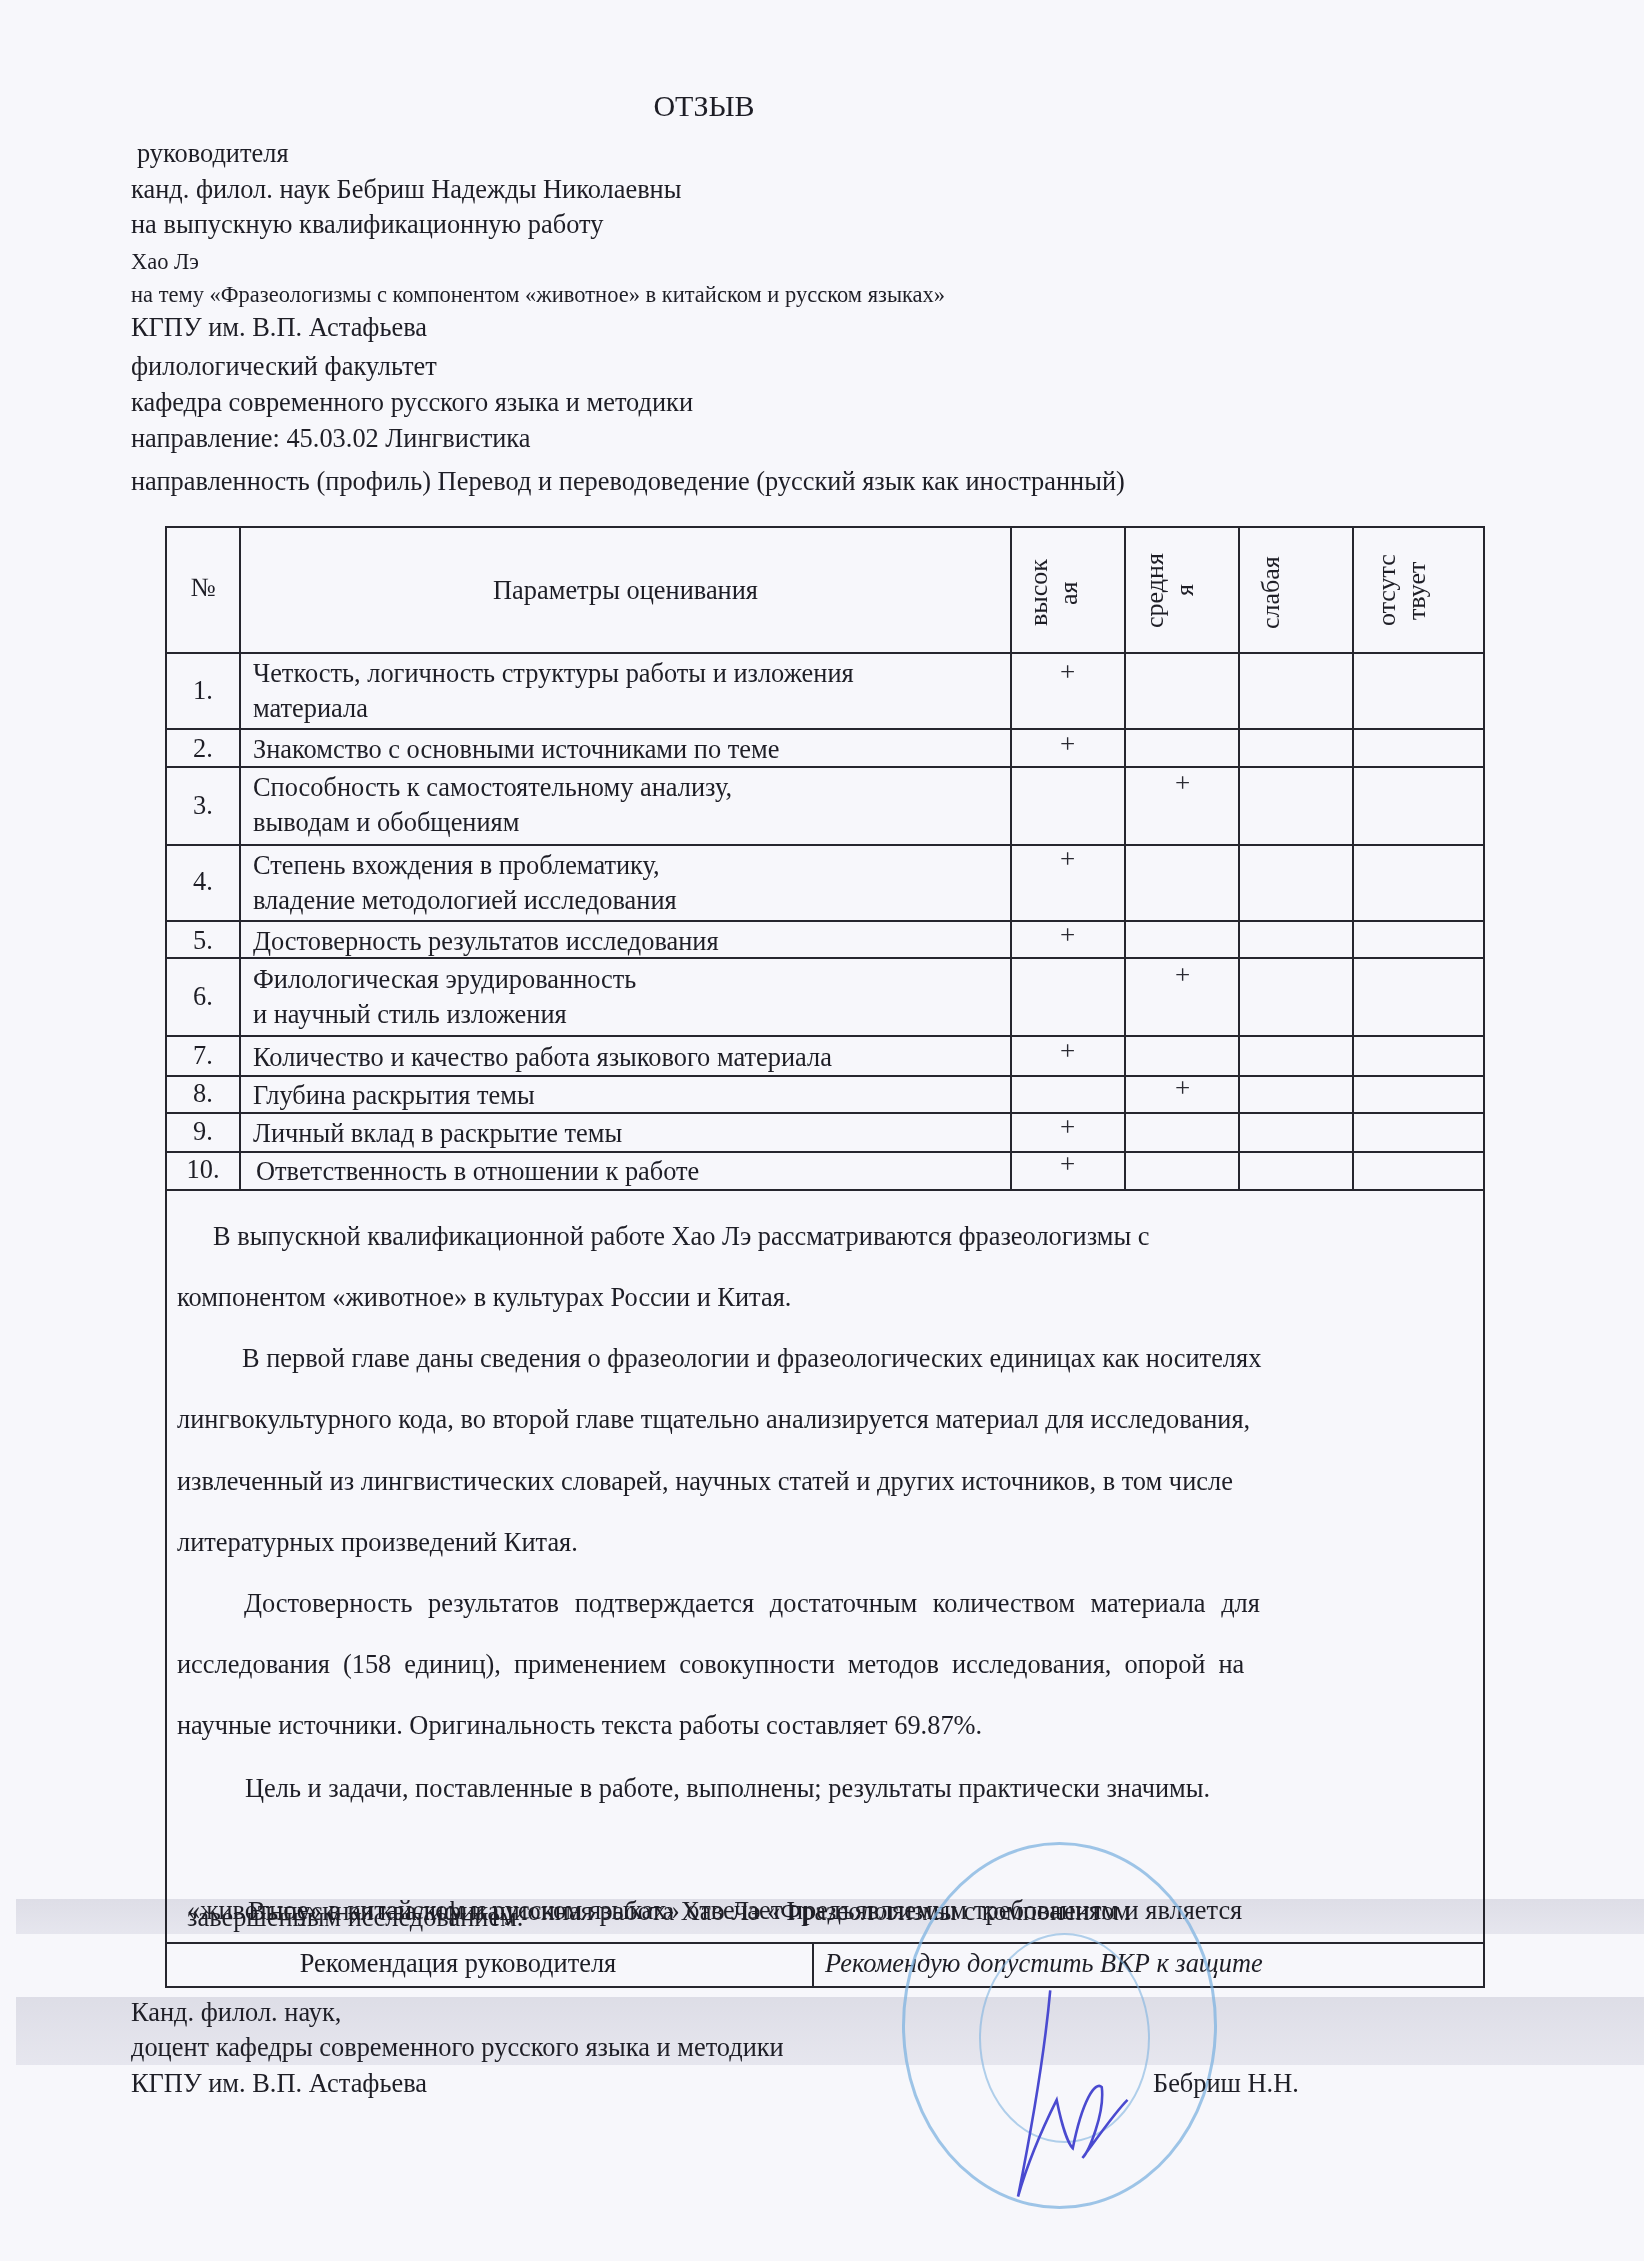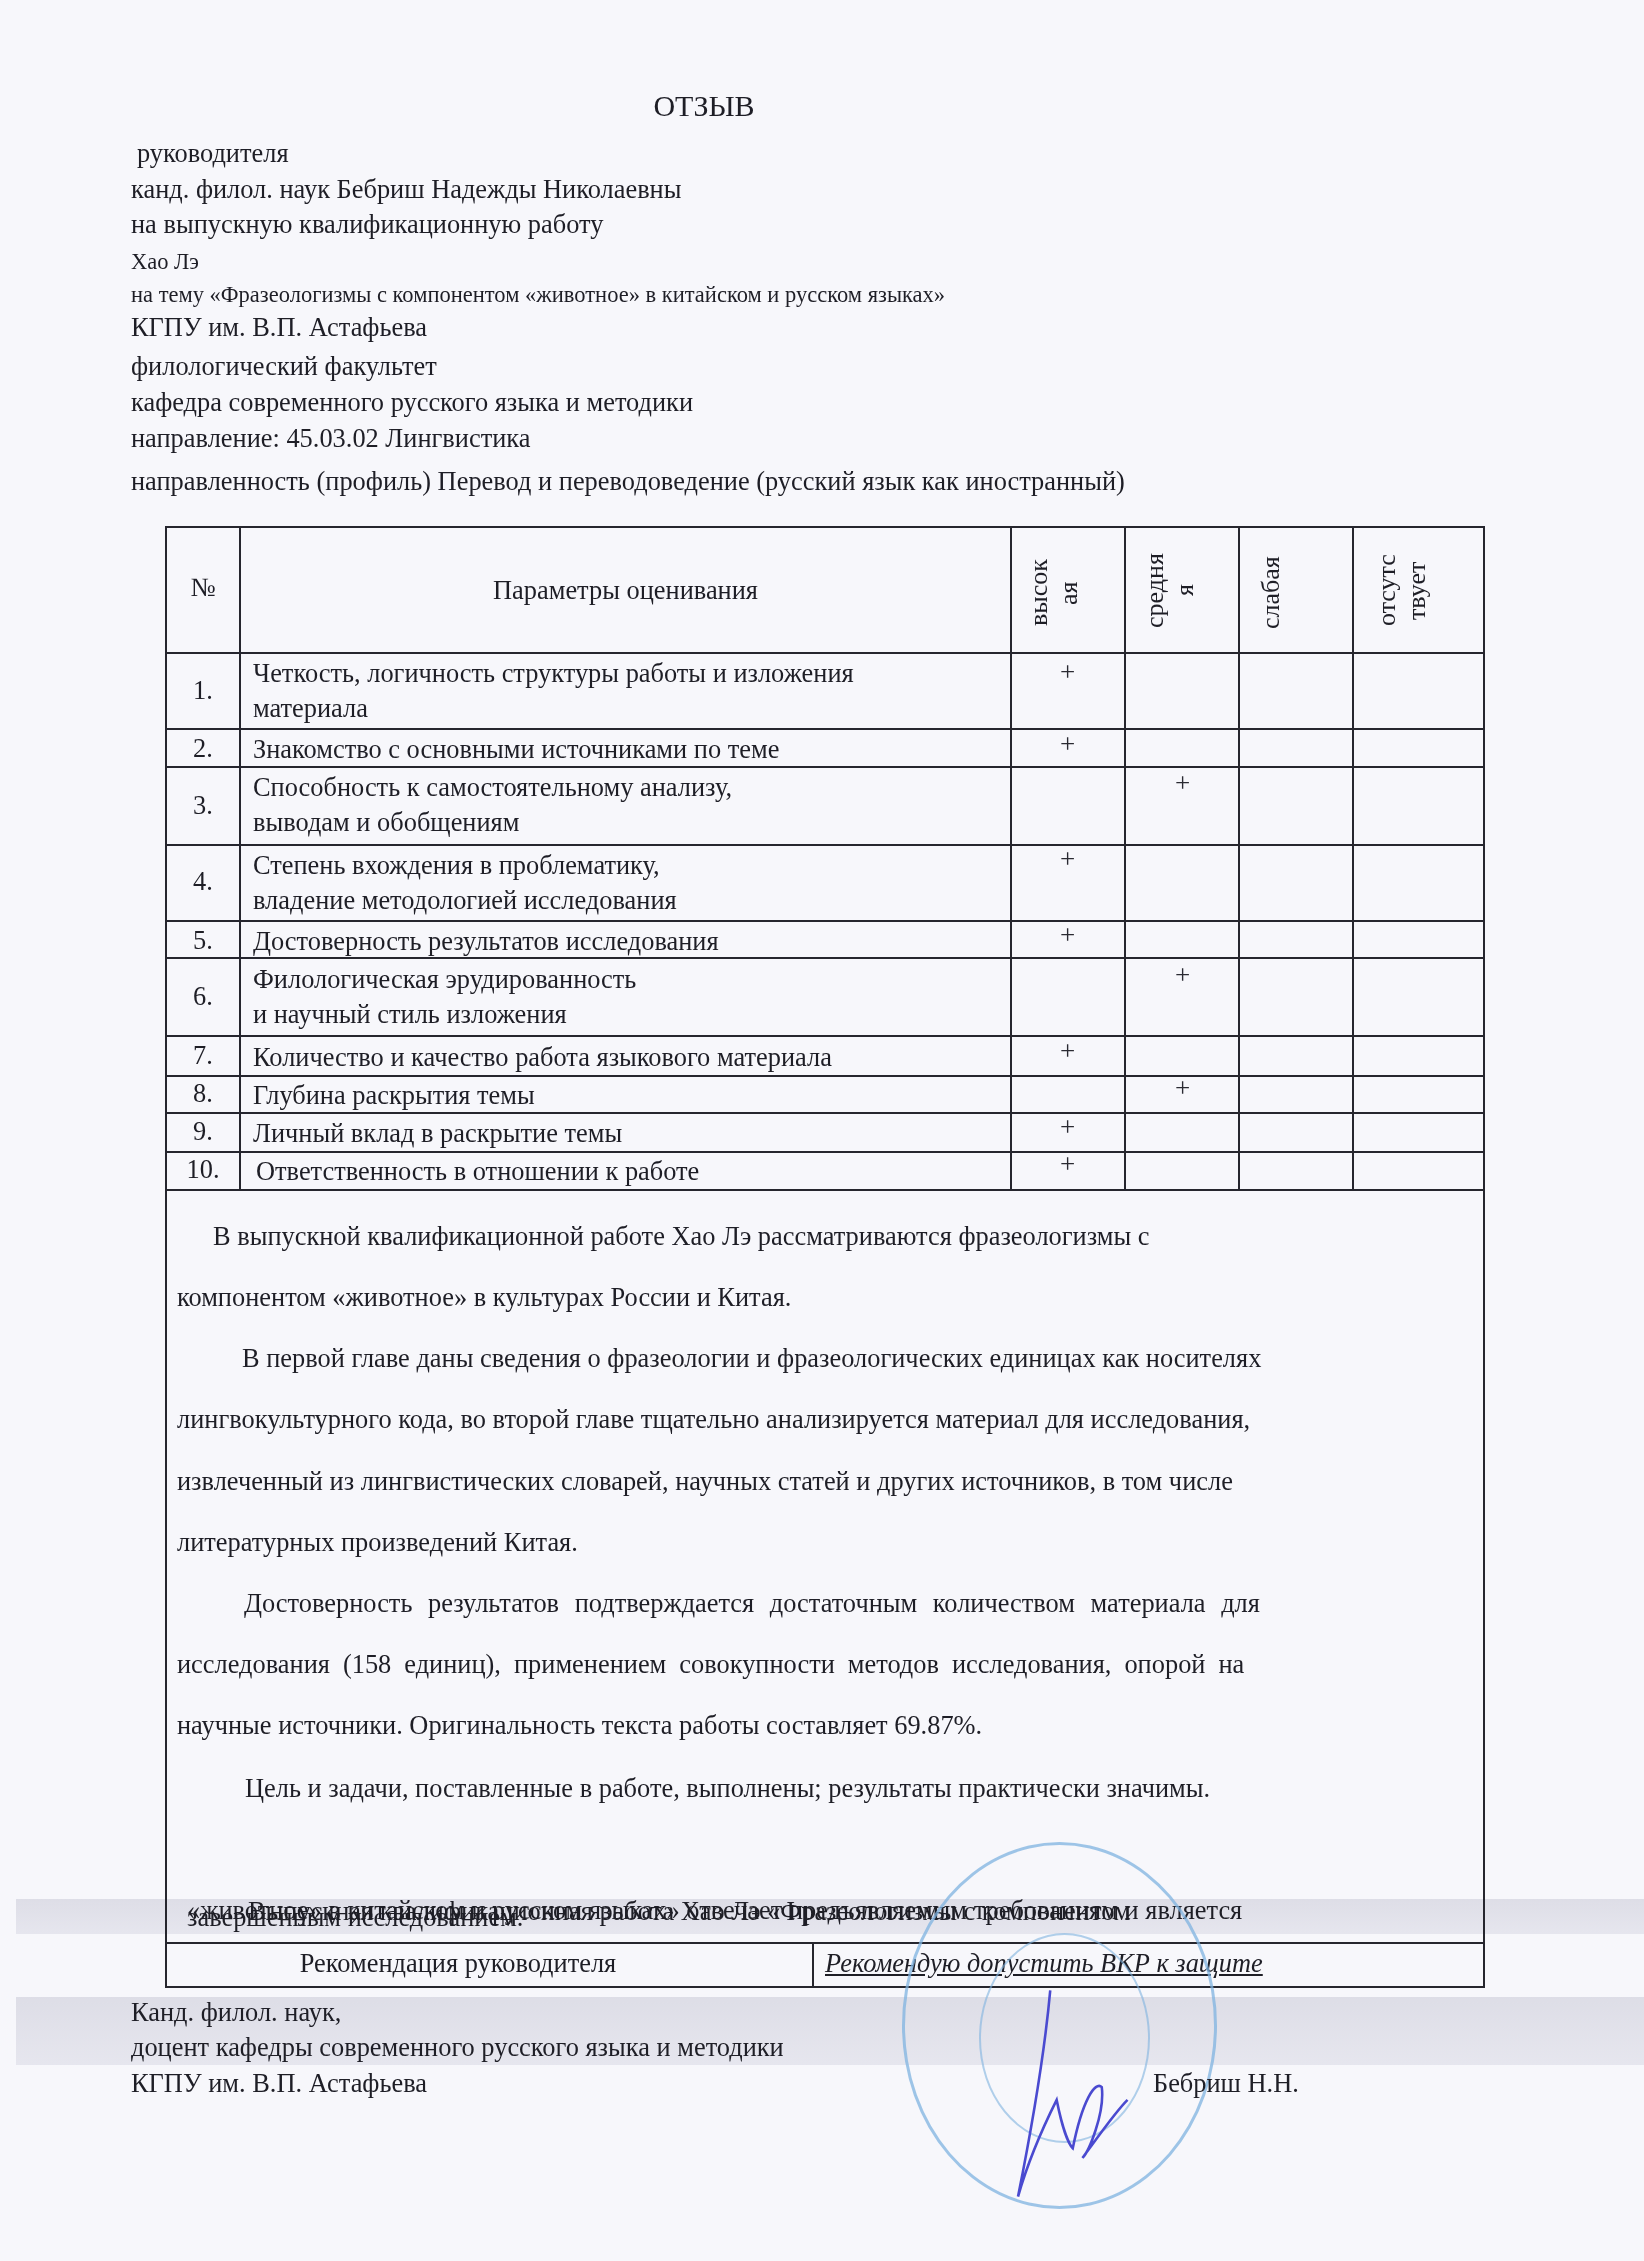--- a/index.html
+++ b/index.html
@@ -15,21 +15,21 @@
   .hdr.small { font-size:22.5px; }
   
   .band { position:absolute; left:16px; width:1628px; background:linear-gradient(#d9d9e3,#e3e3ec); opacity:.85; }
   .line { position:absolute; background:#26262e; }
   .cell-no { position:absolute; font-size:26.4px; text-align:center; width:72px; }
   .cell-txt { position:absolute; font-size:26.4px; line-height:34px; white-space:nowrap; }
   .plus { position:absolute; font-size:27px; text-align:center; width:113px; color:#2a2a32; }
   .vhead { position:absolute; font-size:26px; line-height:30px; writing-mode:vertical-rl; transform:rotate(180deg); text-align:center; }
   .para { position:absolute; left:177px; font-size:26.4px; white-space:nowrap; }
   .rec { position:absolute; font-size:26.4px; }
-  .italic { font-style:italic;text-decoration:underline; }
+  .italic { font-style:italic; }
   .stamp { position:absolute; left:902px; top:1842px; width:309px; height:361px; border:3.2px solid #7fb3e0; border-radius:50%; opacity:.75; }
   .stamp-inner { position:absolute; left:979px; top:1933px; width:167px; height:206px; border:2.6px solid #7fb3e0; border-radius:50%; opacity:.6; }
   .sig { position:absolute; left:1005px; top:1984px; }
 </style>
 </head>
 <body>
 
 <div class="band" style="top:1899px;height:35px;"></div>
 <div class="band" style="top:1997px;height:68px;"></div>
 

